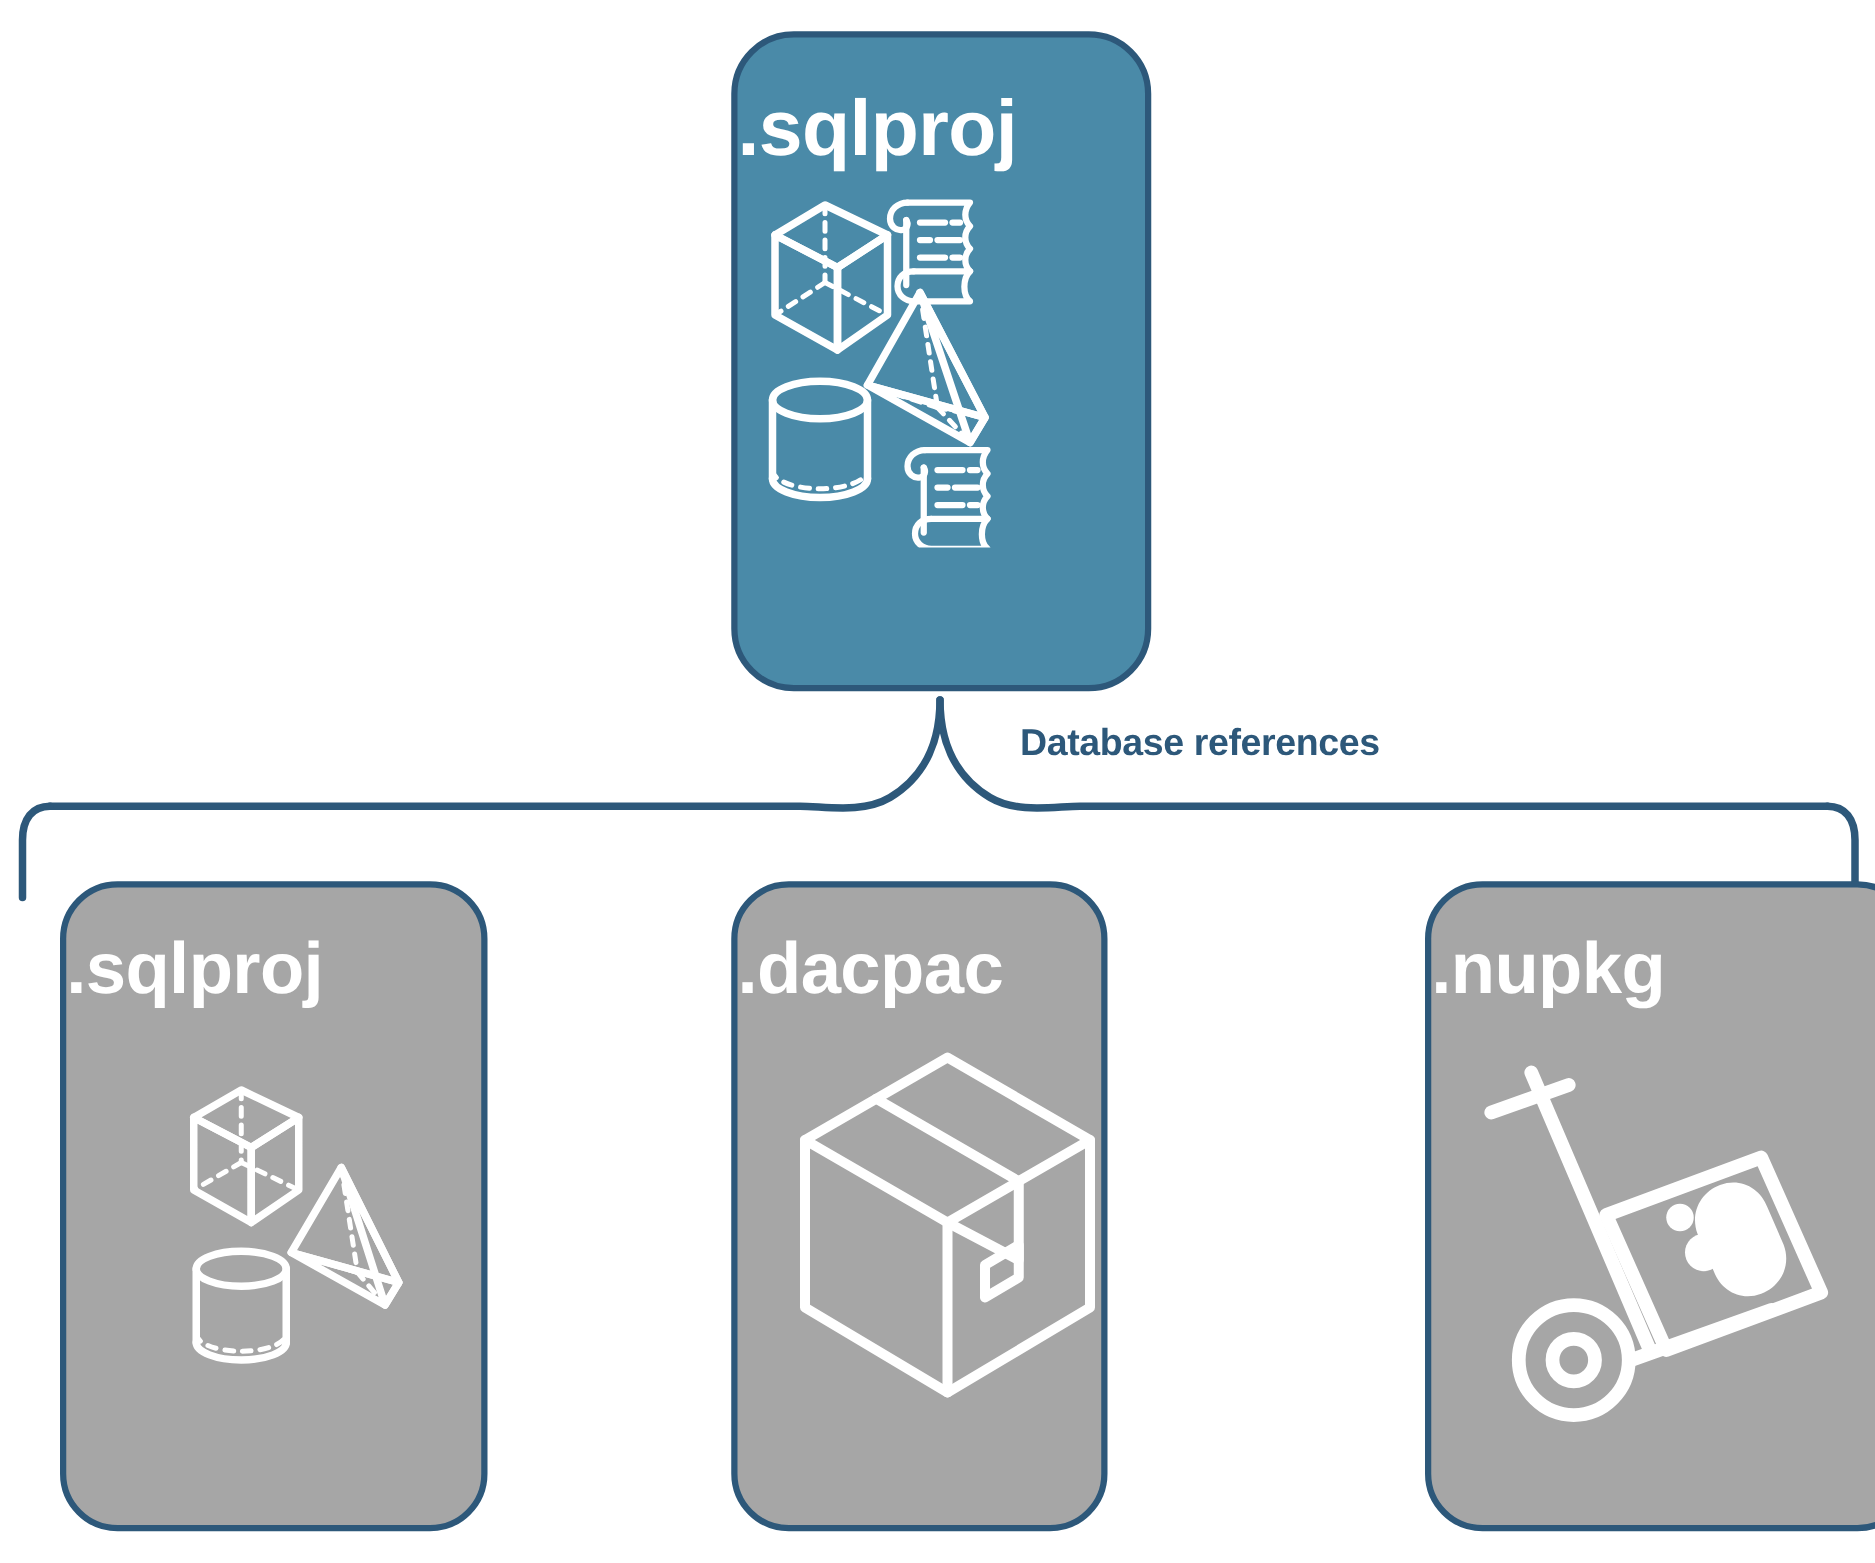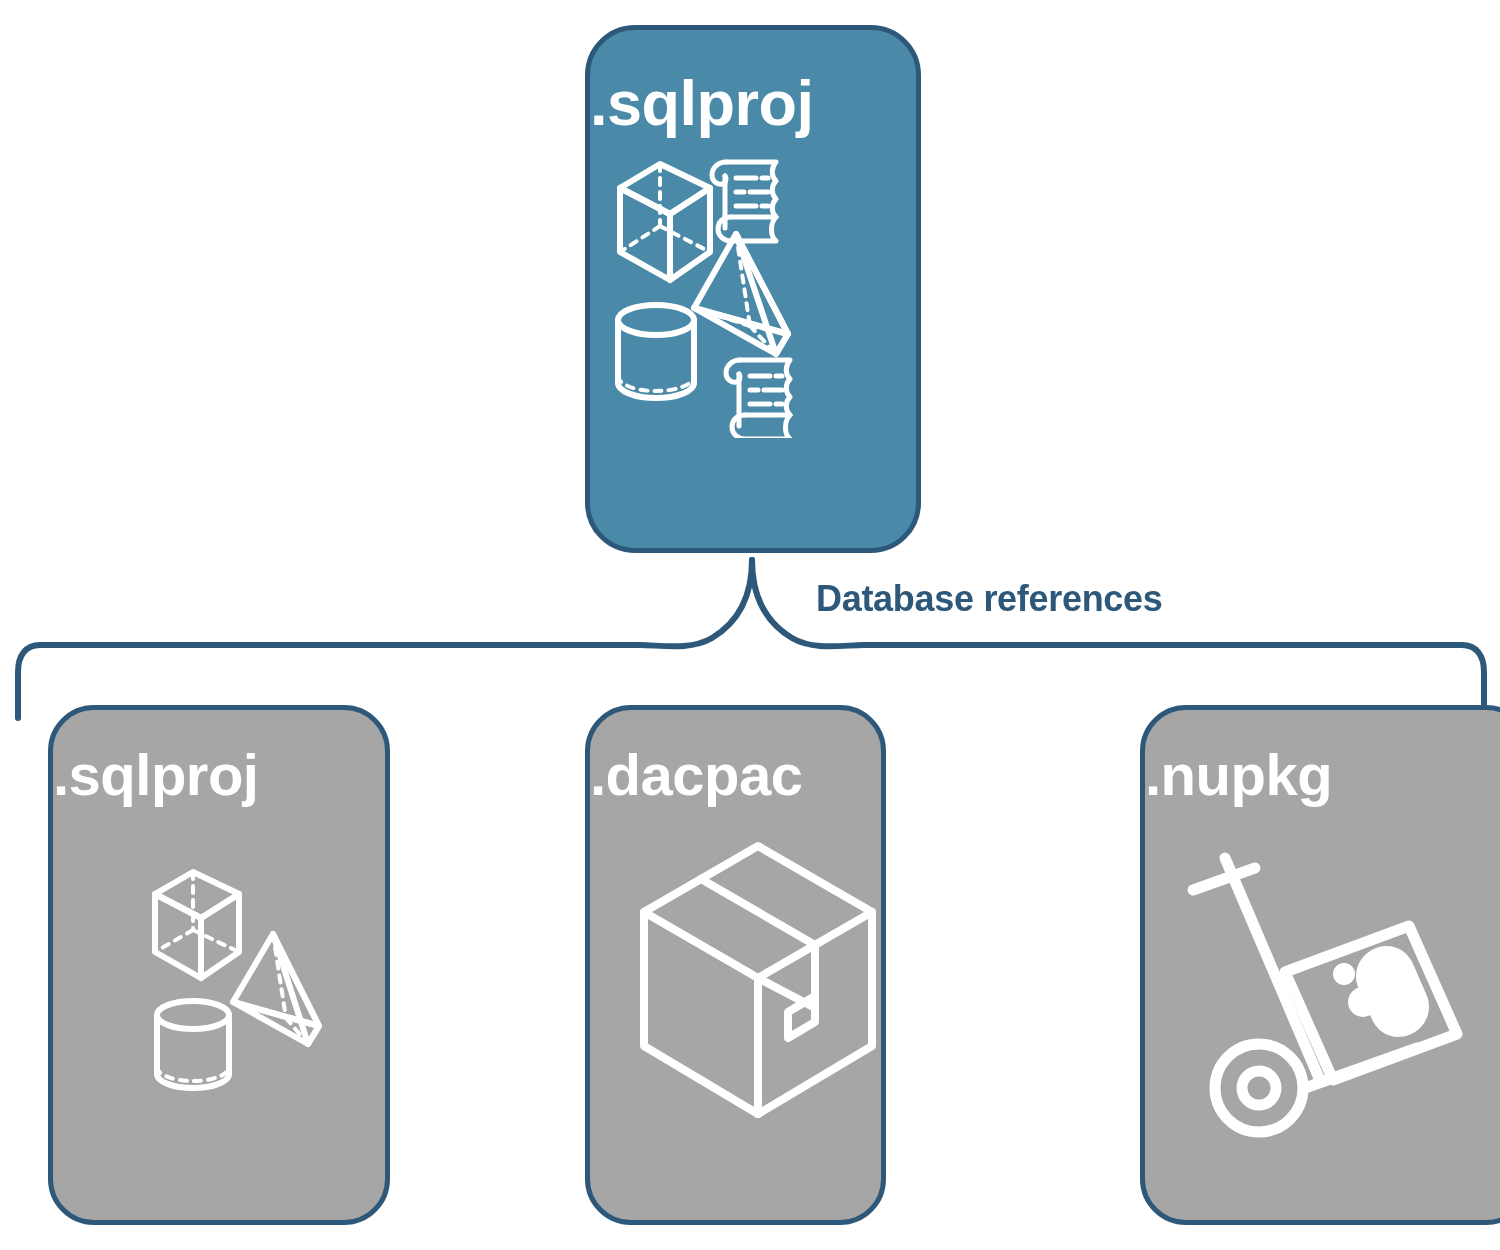--- a/index.html
+++ b/index.html
@@ -70,21 +70,21 @@
     left: 0;
     top: 548px;
     width: 1500px;
     height: 180px;
   }
   
   #db-ref-label {
     position: absolute;
     left: 816px;
     top: 578px;
-    font-size: 36px;
+    font-size: 30px;
     font-weight: bold;
     color: #2D587A;
     letter-spacing: -0.3px;
     white-space: nowrap;
     user-select: none;
   }
 </style>
 </head>
 <body>
 

